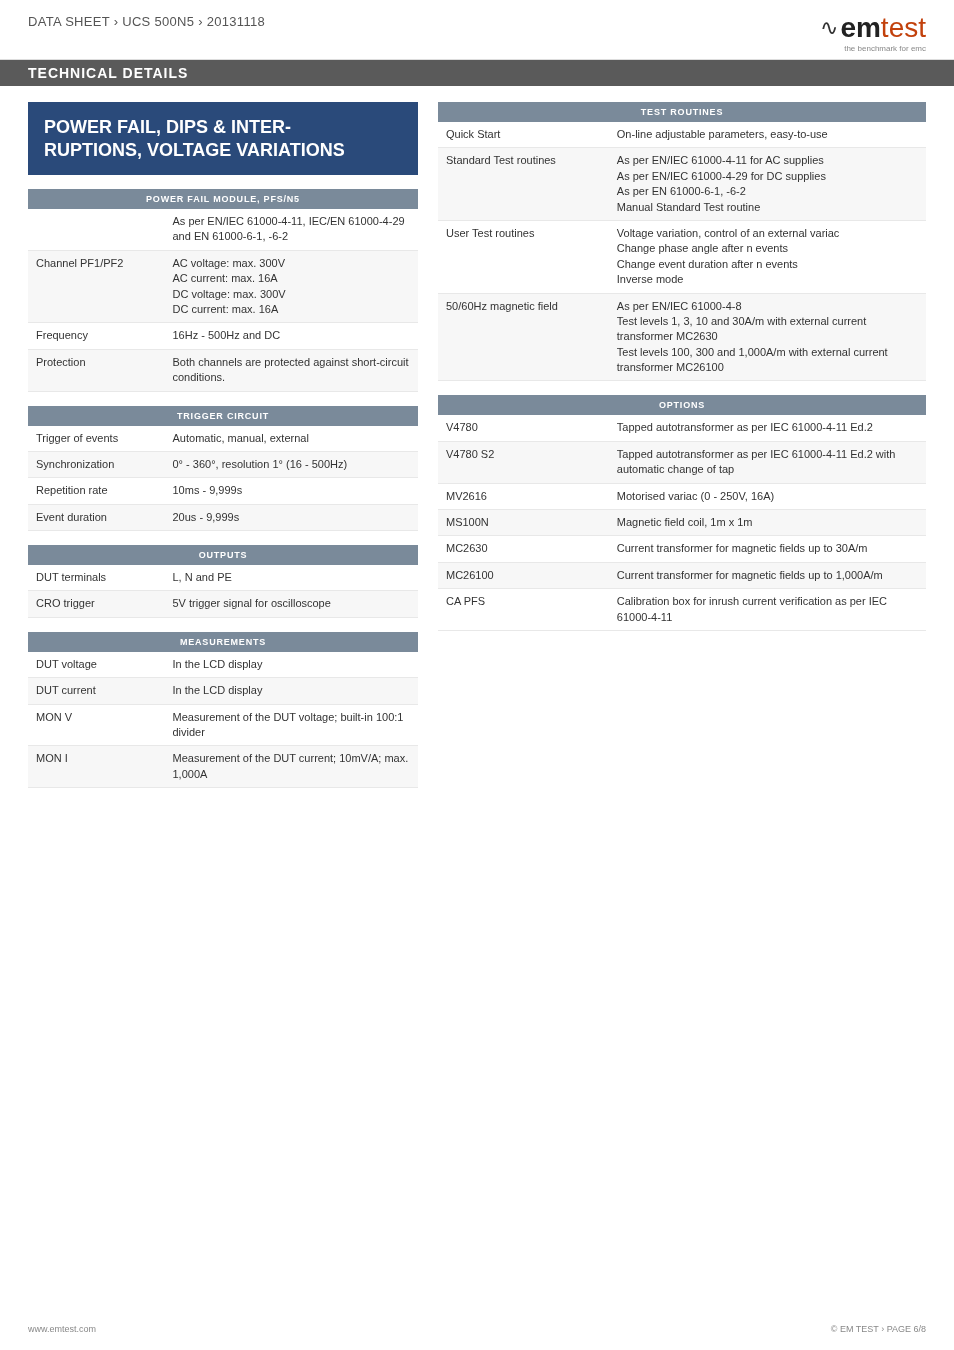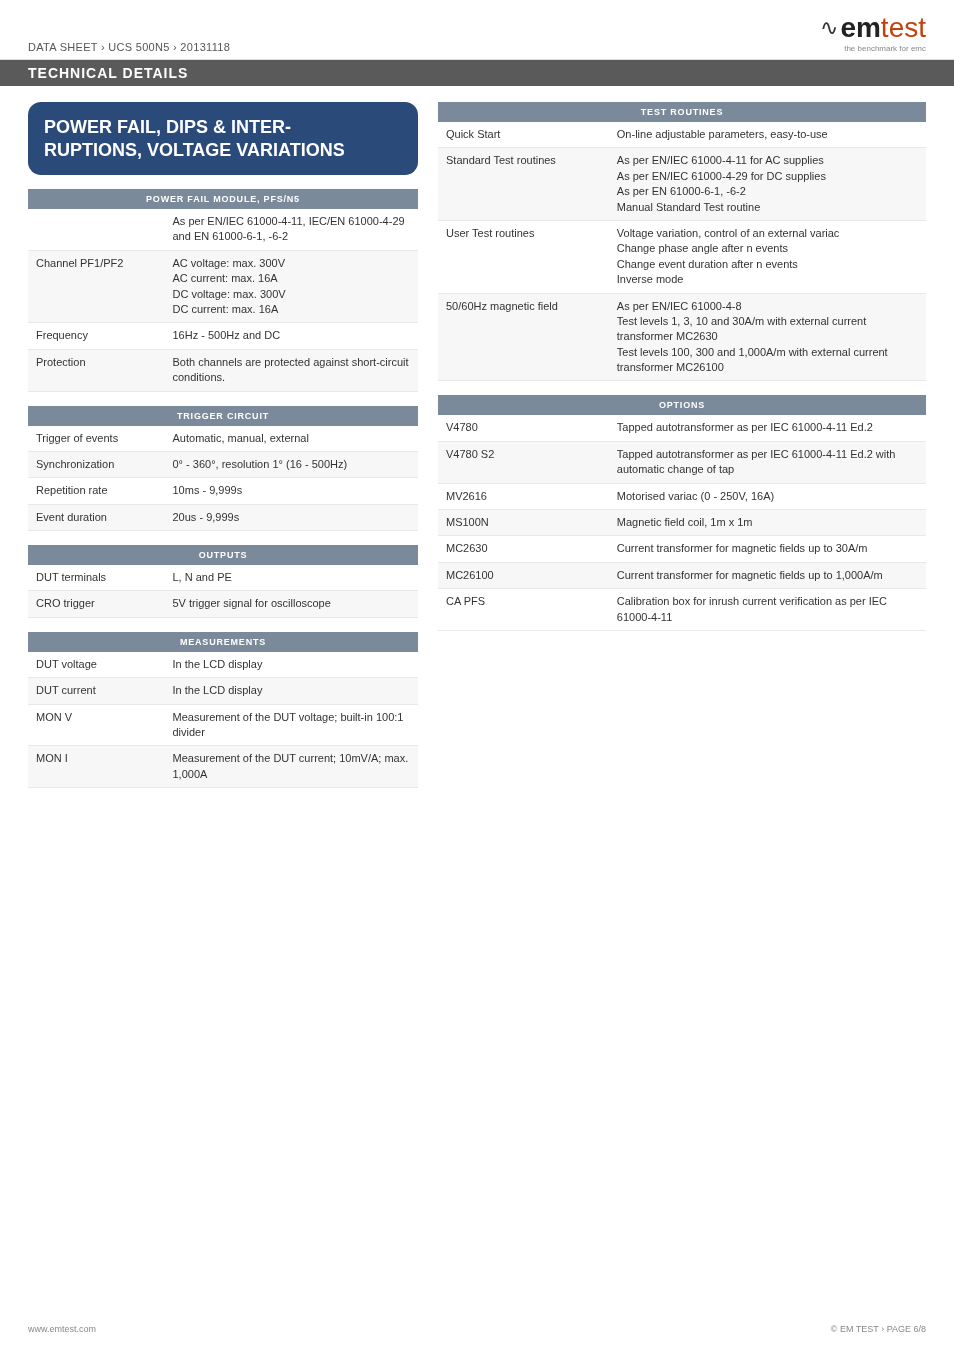--- a/index.html
+++ b/index.html
@@ -15,24 +15,23 @@
 
     
     .page-header {
       display: flex;
       justify-content: space-between;
       align-items: flex-start;
       padding: 14px 28px 6px 28px;
       border-bottom: 1px solid #ddd;
     }
     .breadcrumb {
-      font-size: 11px;
+      font-size: 13px;
       color: #555;
       letter-spacing: 0.3px;
-      margin-top: 27px;
     }
     .logo-area {
       display: flex;
       flex-direction: column;
       align-items: flex-end;
     }
     .logo-text {
       font-size: 28px;
       font-weight: 300;
       color: #222;
@@ -82,21 +81,20 @@
     .right-col {
       flex: 1;
     }
 
     
     .title-box {
       background: #2a4a7a;
       color: #fff;
       padding: 14px 16px;
       margin-bottom: 14px;
-      border-radius: 13px;
     }
     .title-box h1 {
       font-size: 18px;
       font-weight: 700;
       line-height: 1.25;
       text-transform: uppercase;
     }
 
     
     .data-table {

